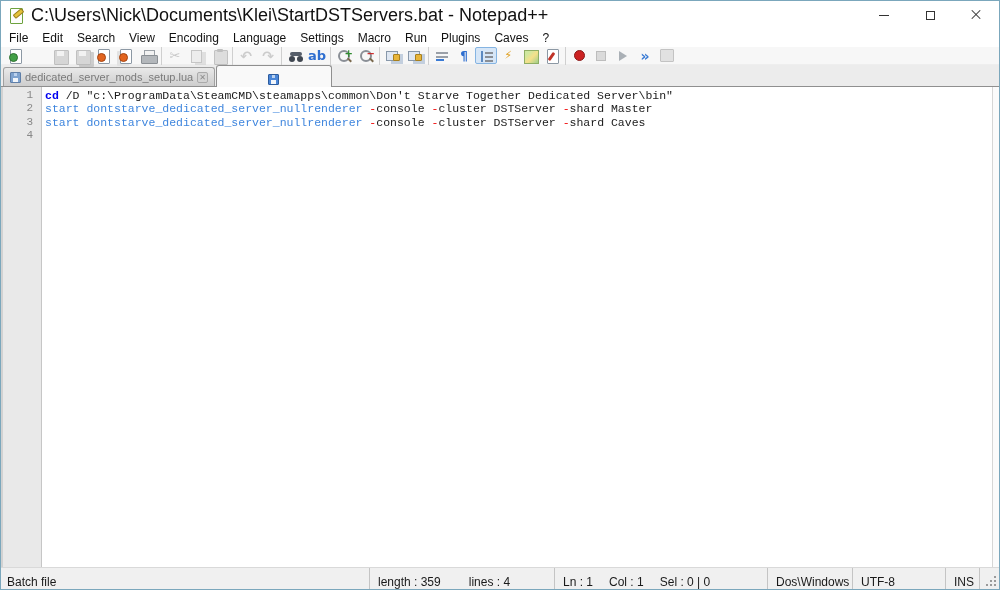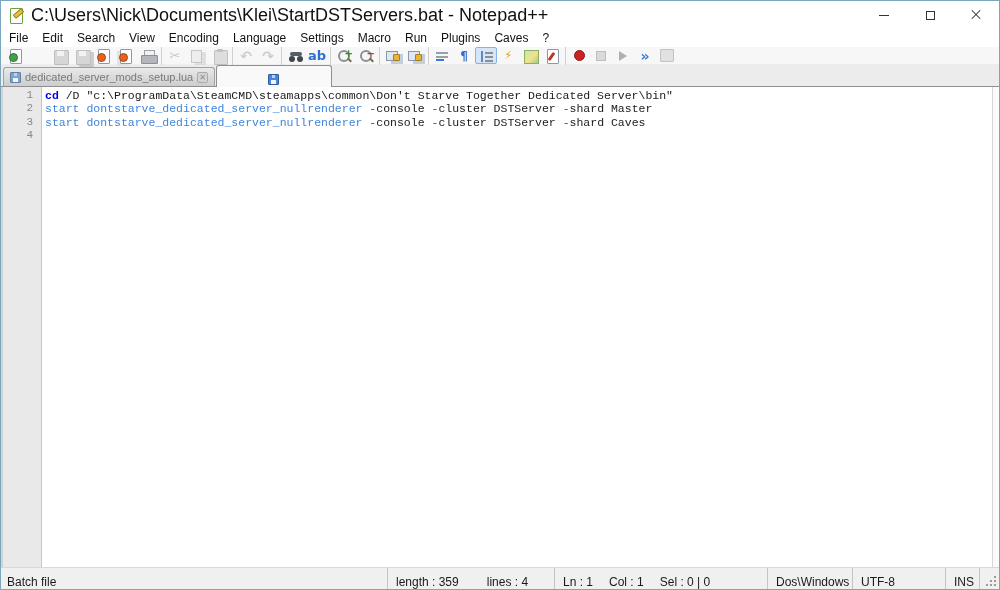--- a/index.html
+++ b/index.html
@@ -104,21 +104,21 @@
   .seg-keyword{color:#0000f0;font-weight:bold;}
   .seg-operator{color:#f00000;}
   .seg-plain{color:#1a1a1a;}
   .scroll-strip{width:7px;flex:none;background:#fbfbfb;border-left:1px solid #d6d6d6;}
 
   
   .statusbar{height:22px;flex:none;background:#f0f0f0;border-top:1px solid #d9d9d9;display:flex;align-items:stretch;font-size:12px;color:#1a1a1a;}
   .sb-sec{display:flex;align-items:flex-end;white-space:nowrap;overflow:hidden;}
   .sb-doc{flex:1;padding-left:6px;}
   .sb-len{width:167px;gap:28px;}
-  .sb-cursor{width:213px;gap:16px;}
+  .sb-cursor{width:213px;gap:16px;margin-left:18px;}
   .sb-eol{width:85px;}
   .sb-enc{width:93px;}
   .sb-mode{width:34px;}
   .sb-sec + .sb-sec{border-left:1px solid #c4c4c4;padding-left:8px;}
   .sb-grip{width:20px;position:relative;}
   .sb-grip::before{content:"";position:absolute;right:3px;bottom:3px;width:2px;height:2px;background:#9a9a9a;
     box-shadow:-4px 0 0 #9a9a9a,-8px 0 0 #9a9a9a,0 -4px 0 #9a9a9a,-4px -4px 0 #9a9a9a,0 -8px 0 #9a9a9a;}
 </style>
 </head>
 <body>

